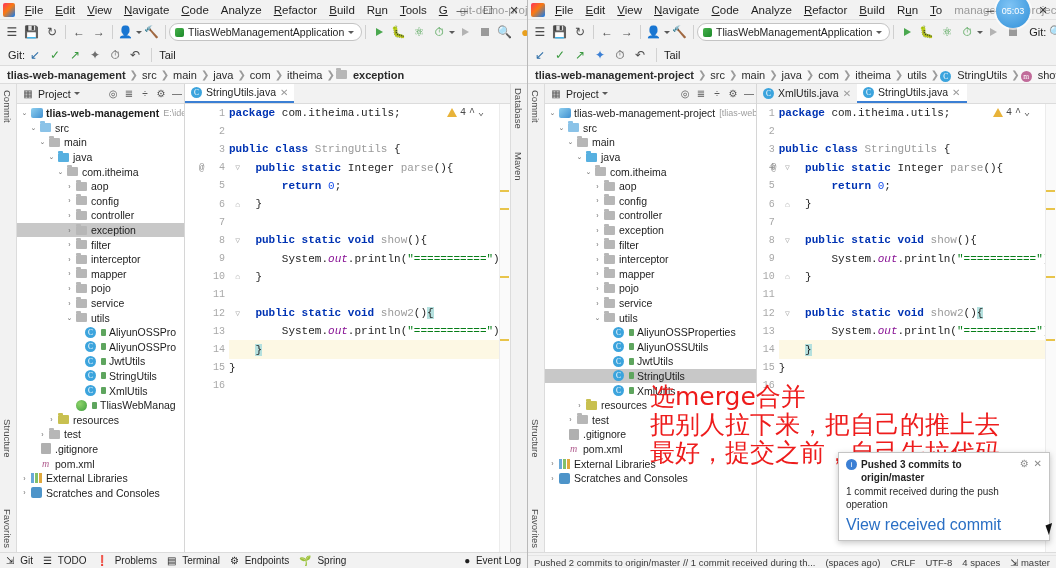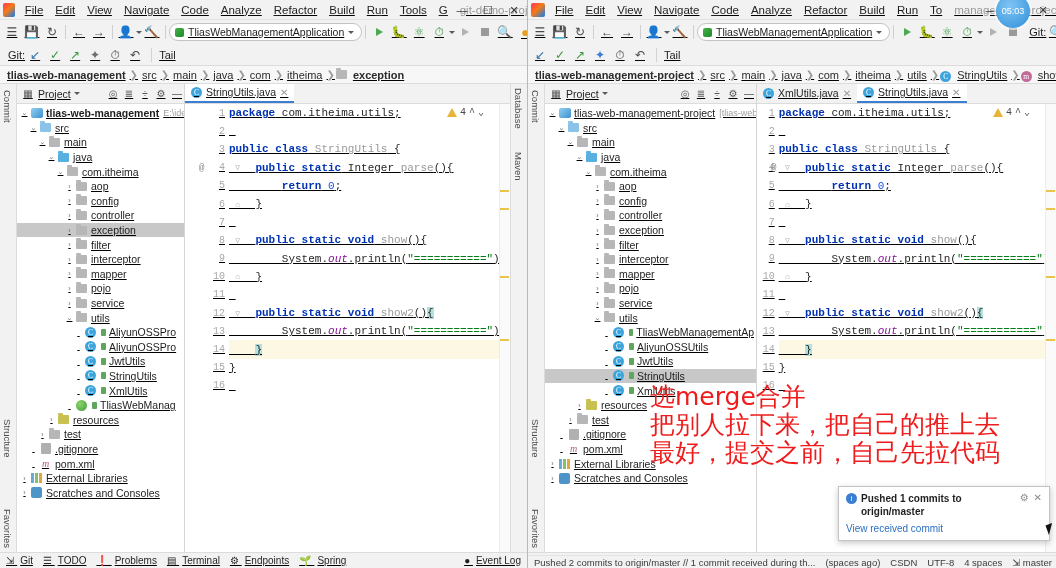--- a/index.html
+++ b/index.html
@@ -1,18 +1,18 @@
 <!DOCTYPE html>
 <html><head>
 <meta charset="utf-8">
 <style>
   * { box-sizing: border-box; margin:0; padding:0; }
   html,body { width:1056px; height:568px; overflow:hidden; background:#fff;
               font-family:"Liberation Sans", sans-serif; }
-  .root { position:relative; width:1056px; height:419px; display:flex;text-decoration:underline; }
+  .root { position:relative; width:1056px; height:419px; display:flex; }
   .pane { position:relative; width:528px; height:568px; overflow:hidden; background:#f2f2f2;
           border-right:1px solid #b9b9b9; }
   .pane.right { border-right:none; }
 
   
   .titlebar { height:20px; background:#f2f2f2; display:flex; align-items:center;
               font-size:11px; color:#1a1a1a; border-bottom:1px solid #e2e2e2;
               position:relative; }
   .ij-logo { width:14px; height:14px; margin:0 4px 0 3px; border-radius:2px;
              background:linear-gradient(135deg,#fe315d 0%,#f97a12 45%,#087cfa 100%); }
@@ -172,21 +172,21 @@
                 border-radius:50%; background:radial-gradient(circle at 40% 35%,#7fc4f5,#2f8fd8);
                 color:#fff; font-size:9px; display:flex; align-items:center;
                 justify-content:center; z-index:30; box-shadow:0 0 0 2px rgba(255,255,255,.6);}
   
   .notif { position:absolute; right:6px; bottom:27px; width:212px; background:#fff;
            border:1px solid #c4c4c4; box-shadow:0 2px 6px rgba(0,0,0,.22);
            padding:5px 7px 6px 7px; z-index:50; }
   .notif .hd { display:flex; align-items:flex-start; gap:4px; }
   .notif .ttl { font-size:10px; font-weight:bold; color:#1f1f1f; line-height:13px; }
   .notif .sub { font-size:10px; color:#2b2b2b; line-height:13px; margin-top:1px; }
-  .notif .lnk { font-size:10px; color:#2a6fc4; margin-top:5px; }
+  .notif .lnk { font-size:16px; color:#2a6fc4; margin-top:5px; }
   .notif .ctrl { margin-left:auto; display:flex; gap:5px; color:#8a8a8a; font-size:10px; }
   .infoic { width:11px;height:11px;border-radius:50%;background:#3b7fd4;color:#fff;
             font-size:8px;display:flex;align-items:center;justify-content:center;flex:none;
             margin-top:1px;}
   .cursor-arrow { position:absolute; right:2px; bottom:34px; width:0;height:0;
                   border-left:7px solid #111; border-bottom:10px solid transparent;
                   transform:rotate(-20deg); z-index:55; }
 </style>
 </head>
 <body>
@@ -800,21 +800,21 @@
                 <span class="fold pkg"></span>
               </span>
               <span class="lbl">utils</span>
             </div>
             <div class="row" style="padding-left: 56px;">
               <span class="arrow none">›</span>
               <span class="ic">
                 <span class="cls">C</span>
               </span>
               <span class="lock" style="margin-right: 3px;"></span>
-              <span class="lbl">TliasWebManagementAp</span>
+              <span class="lbl">AliyunOSSProperties</span>
             </div>
             <div class="row" style="padding-left: 56px;">
               <span class="arrow none">›</span>
               <span class="ic">
                 <span class="cls">C</span>
               </span>
               <span class="lock" style="margin-right: 3px;"></span>
               <span class="lbl">AliyunOSSUtils</span>
             </div>
             <div class="row" style="padding-left: 56px;">
@@ -961,36 +961,37 @@
       <span class="bb-item">⚙&nbsp;<span>Endpoints</span></span>
       <span class="bb-item">🔨&nbsp;<span>Build</span></span>
       <span class="bb-item">🌱&nbsp;<span>Spring</span></span>
       <span class="bb-item" style="margin-left:auto;padding-right:4px">●&nbsp;<span>Event Log</span></span>
     </div>
 
     <div class="statusline">
       <span>Pushed 2 commits to origin/master // 1 commit received during th...</span>
       <span>(spaces ago)</span>
       <span class="right">
-        <span>CSDN</span>
+        <span>CRLF</span>
         <span>UTF-8</span>
         <span>4 spaces</span>
         <span>⇲ <span>master</span></span>
       </span>
     </div>
 
     <div class="notif">
       <div class="hd">
         <span class="infoic">i</span>
-        <span class="ttl">Pushed 1 commits to origin/master</span>
+        <span class="ttl">Pushed 3 commits to origin/master</span>
         <span class="ctrl">
           <span>⚙</span>
           <span>✕</span>
         </span>
       </div>
+      <div class="sub">1 commit received during the push operation</div>
       <div class="lnk">View received commit</div>
     </div>
     <div class="cursor-arrow"></div>
   </div>
 
   <div class="annot" style="left:650px; top:383px;">选merge合并</div>
   <div class="annot" style="left:650px; top:439px;">最好，提交之前，自己先拉代码</div>
   <div class="annot" style="left:650px; top:411px;">把别人拉下来，把自己的推上去</div>
 
 </div>

